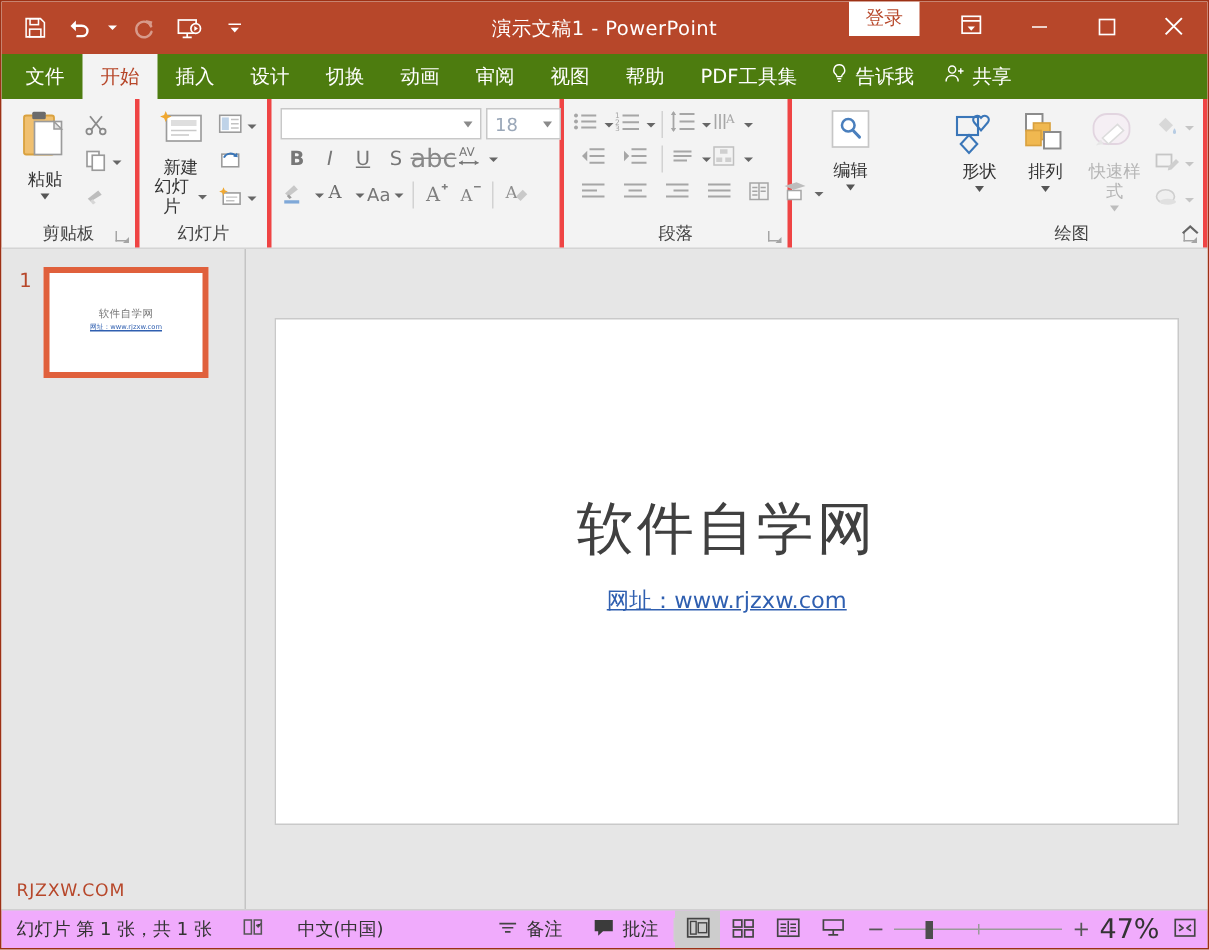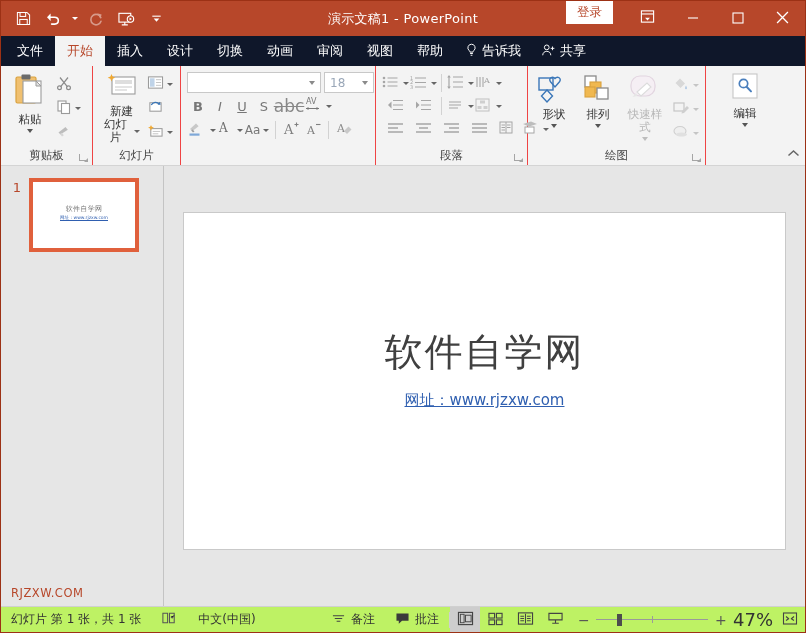--- a/index.html
+++ b/index.html
@@ -39,39 +39,39 @@
     padding: 3px 11px; margin-right: 12px; cursor: pointer;
     border: none; font-family: inherit;
   }
   .ribbon-display, .win-btn {
     width: 45px; height: 35px; display: flex; align-items: center;
     justify-content: center; color: #fff; cursor: pointer;
   }
 
   
   .tabsrow {
-    height: 30px; background: #0f172a; display: flex; align-items: flex-end;
+    height: 30px; background: #4d7c0f; display: flex; align-items: flex-end;
     flex: 0 0 30px; padding-left: 4px; text-align: center;
   }
   .tab {
     height: 30px; padding: 0 12px; display: flex; align-items: center;
     font-size: 13px; color: #fff; cursor: pointer; white-space: nowrap;
   }
   .tab.active { background: #f3f3f3; color: #b7472a; }
   .tab.icontab { gap: 4px; padding: 0 10px; }
   .tabs-spacer { flex: 1; }
 
   
   .ribbon {
     flex: 0 0 100px; background: #f3f3f3; display: flex;
     border-bottom: 1px solid #d4d4d4; position: relative;
   }
   .rgroup {
     display: flex; flex-direction: column; position: relative;
-    border-right: 1px solid #ef4444; padding: 3px 0 0 0;
+    border-right: 3px solid #ef4444; padding: 3px 0 0 0;
   }
   .rgroup-body { flex: 1; display: flex; align-items: flex-start; padding: 2px 5px; }
   .rgroup-label {
     height: 17px; font-size: 11.5px; color: #444; text-align: center;
     display: flex; justify-content: center; position: relative;
   }
   .dlg-launch {
     position: absolute; right: 4px; bottom: 3px; width: 9px; height: 9px;
     cursor: pointer; opacity: .55;
   }
@@ -183,21 +183,21 @@
     position: absolute; left: 0; right: 0; top: 114px; text-align: center;
     font-size: 38px; color: #404040; letter-spacing: 2px; font-weight: 400;
   }
   .slide-link {
     position: absolute; left: 0; right: 0; top: 178px; text-align: center;
     font-size: 15px; color: #2f5fb0; text-decoration: underline; cursor: pointer;
   }
 
   
   .statusbar {
-    height: 26px; flex: 0 0 26px; background: #bef264; border-top: 1px solid #d0d0d0;
+    height: 26px; flex: 0 0 26px; background: #f0abfc; border-top: 1px solid #d0d0d0;
     display: flex; align-items: center; font-size: 12px; color: #333;
   }
   .sb-item { display: flex; align-items: center; gap: 5px; padding: 0 10px; height: 100%; cursor: pointer; }
   .sb-item.static { cursor: default; }
   .sb-spacer { flex: 1; }
   .viewbtn {
     width: 30px; height: 100%; display: flex; align-items: center; justify-content: center;
     cursor: pointer; color: #444;
   }
   .viewbtn.active { background: #cdcdcd; }
@@ -308,20 +308,21 @@
 <div class="tabsrow">
   <div class="tab">文件</div>
   <div class="tab active">开始</div>
   <div class="tab">插入</div>
   <div class="tab">设计</div>
   <div class="tab">切换</div>
   <div class="tab">动画</div>
   <div class="tab">审阅</div>
   <div class="tab">视图</div>
   <div class="tab">帮助</div>
+  <div class="tab">PDF工具集</div>
   <div class="tab icontab">
     <span>
       <svg width="13" height="14" viewBox="0 0 14 16">
           <path fill="none" stroke="#fff" stroke-width="1.1" d="M7 1.4a4.1 4.1 0 0 1 2.6 7.3c-.5.5-.8 1-.8 1.7H5.2c0-.7-.3-1.2-.8-1.7A4.1 4.1 0 0 1 7 1.4z"></path>
           <path stroke="#fff" stroke-width="1.1" d="M5.4 12h3.2M6 14h2"></path>
         </svg>
     </span>
     <span>告诉我</span>
   </div>
   <div class="tab icontab">
@@ -657,20 +658,37 @@
           <span class="mini-caret"></span>
         </div>
       </div>
     </div>
     <div class="rgroup-label">
       <span>段落</span>
       <span class="dlg-launch"></span>
     </div>
   </div>
 
+  <div class="rgroup" style="width:auto;flex:1;border-right:none">
+    <div class="rgroup-body" style="justify-content:flex-start;padding-left:16px">
+      <div class="bigbtn" style="width:46px">
+        <span>
+          <svg width="34" height="30" viewBox="0 0 34 30">
+            <rect x="5" y="1" width="24" height="24" fill="#fff" stroke="#c6c6c6" stroke-width="1.1"></rect>
+            <circle cx="15.5" cy="10.5" r="4.2" fill="none" stroke="#4a7fbd" stroke-width="1.7"></circle>
+            <path stroke="#4a7fbd" stroke-width="2" stroke-linecap="round" d="M18.6 13.8l4.4 4.6"></path>
+          </svg>
+        </span>
+        <span class="lbl">编辑</span>
+        <span class="caret-d"></span>
+      </div>
+    </div>
+    <div class="rgroup-label"></div>
+  </div>
+
   <div class="rgroup" style="width:178px">
     <div class="rgroup-body drawgrp-body">
       <div class="bigbtn" style="width:46px">
         <span>
           <svg width="34" height="30" viewBox="0 0 34 30">
             <rect x="2" y="4" width="14" height="12" fill="none" stroke="#3a76b8" stroke-width="1.4"></rect>
             <path d="M18 4.5c2.5-3 7 0 4.5 3.2L18 13l-4.5-5.3c-2.5-3.2 2-6.2 4.5-3.2z" fill="none" stroke="#3a76b8" stroke-width="1.4"></path>
             <path d="M10 16l5.5 6-5.5 6-5.5-6z" fill="none" stroke="#3a76b8" stroke-width="1.4"></path>
           </svg>
         </span>
@@ -729,37 +747,20 @@
           <span class="mini-caret dis"></span>
         </div>
       </div>
     </div>
     <div class="rgroup-label">
       <span>绘图</span>
       <span class="dlg-launch"></span>
     </div>
   </div>
 
-  <div class="rgroup" style="width:auto;flex:1;border-right:none">
-    <div class="rgroup-body" style="justify-content:flex-start;padding-left:16px">
-      <div class="bigbtn" style="width:46px">
-        <span>
-          <svg width="34" height="30" viewBox="0 0 34 30">
-            <rect x="5" y="1" width="24" height="24" fill="#fff" stroke="#c6c6c6" stroke-width="1.1"></rect>
-            <circle cx="15.5" cy="10.5" r="4.2" fill="none" stroke="#4a7fbd" stroke-width="1.7"></circle>
-            <path stroke="#4a7fbd" stroke-width="2" stroke-linecap="round" d="M18.6 13.8l4.4 4.6"></path>
-          </svg>
-        </span>
-        <span class="lbl">编辑</span>
-        <span class="caret-d"></span>
-      </div>
-    </div>
-    <div class="rgroup-label"></div>
-  </div>
-
   <div class="ribbon-collapse">
     <span>
       <svg width="13" height="9" viewBox="0 0 13 9">
           <path fill="none" stroke="#666" stroke-width="1.5" d="M1.5 6.5L6.5 2l5 4.5"></path>
         </svg>
     </span>
   </div>
 </div>
 
 <div class="main">

